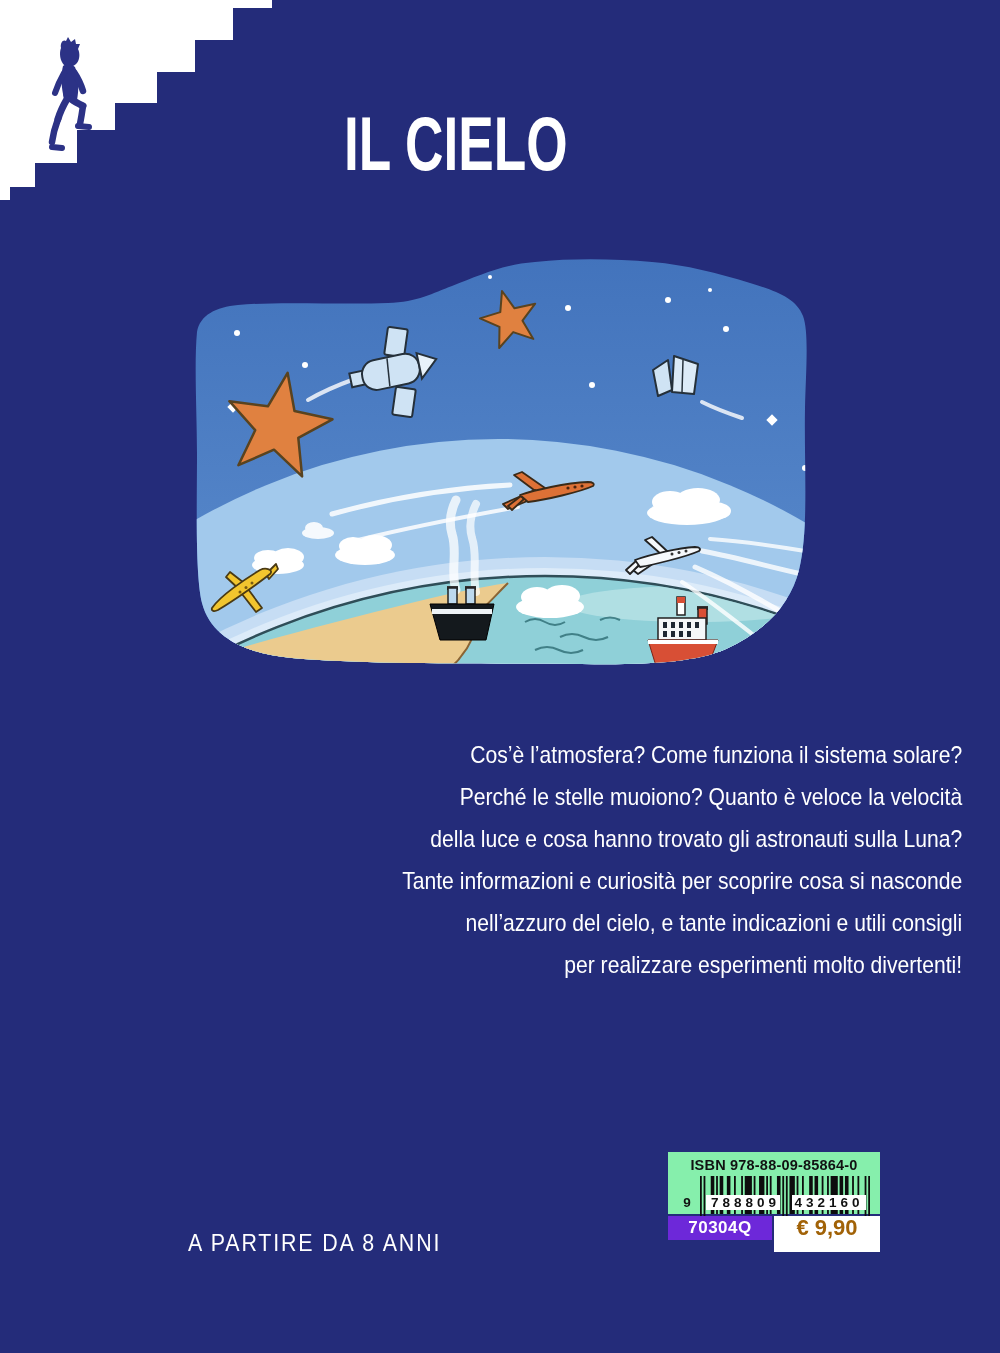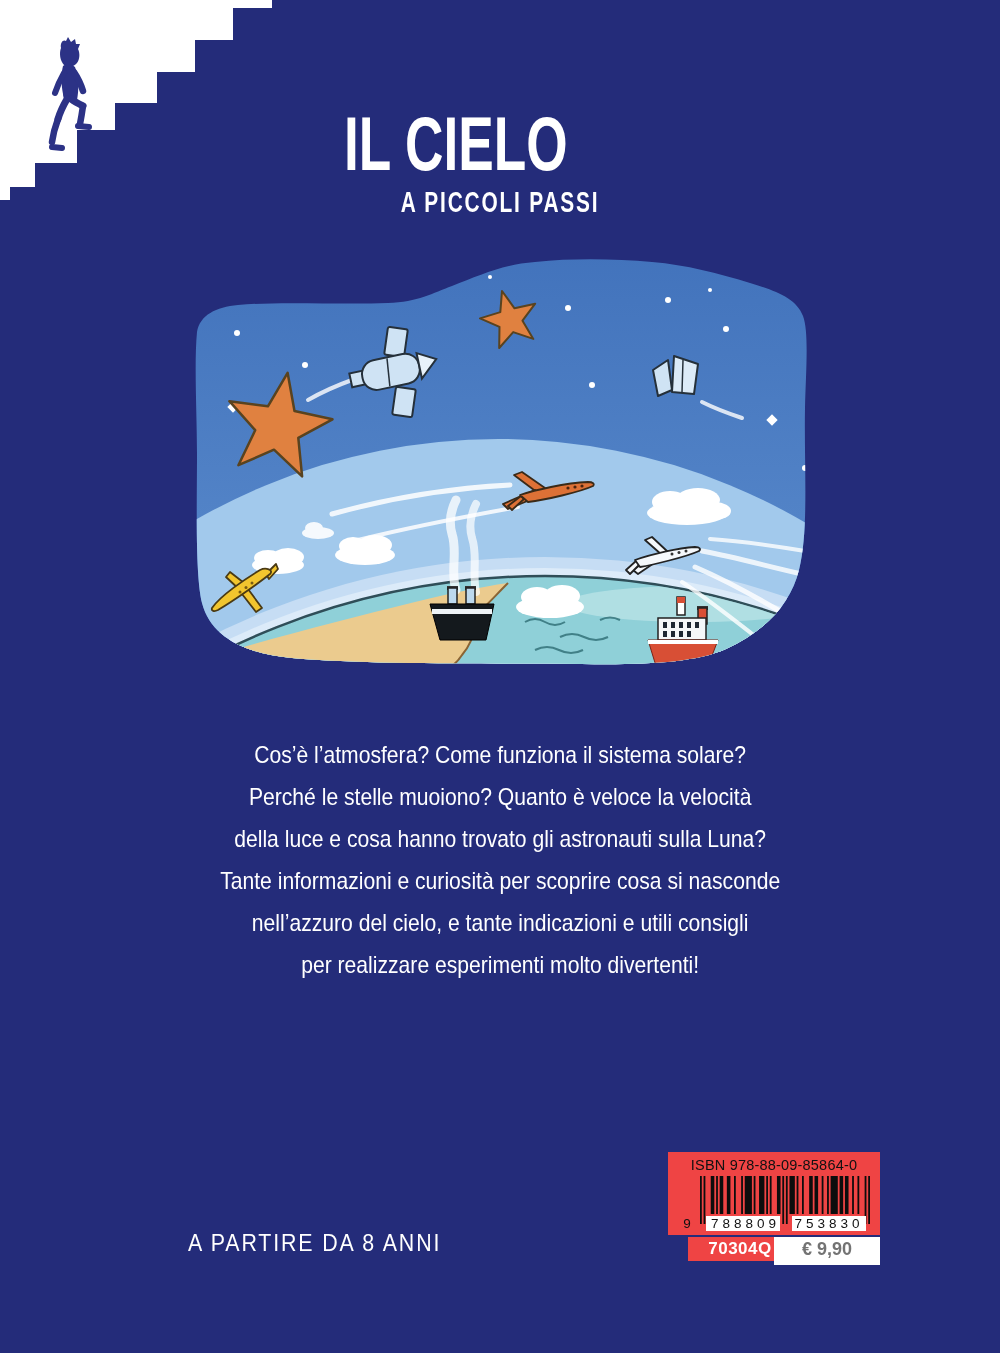--- a/index.html
+++ b/index.html
@@ -17,49 +17,49 @@
     white-space:nowrap;
   }
   .subtitle-wrap{position:absolute;left:0;top:187px;width:1000px;text-align:center;}
   .subtitle-wrap .subtitle{
     display:inline-block;font-size:29px;line-height:30px;font-weight:700;color:#ffffff;
     letter-spacing:2.5px;transform:scaleX(0.72);transform-origin:50% 50%;white-space:nowrap;
   }
   
   .illustration{position:absolute;left:190px;top:252px;}
   
-  .blurb{position:absolute;left:0;top:734px;width:1000px;text-align:center;}
+  .blurb{position:absolute;left:0;top:734px;width:1000px;text-align:right;}
   .blurb-inner{display:inline-block;transform:scaleX(0.88);transform-origin:50% 50%;}
   .blurb-inner p{margin:0;font-size:24px;line-height:42px;color:#ffffff;white-space:nowrap;}
   
   .age-note{position:absolute;left:140px;top:1231px;margin-left:48px;}
   .age-note span{
     display:inline-block;font-size:23px;line-height:24px;color:#ffffff;letter-spacing:2px;
     transform:scaleX(0.93);transform-origin:0 50%;white-space:nowrap;
   }
   
   .sales{position:absolute;left:668px;top:1152px;width:212px;}
-  .barcode-box{position:relative;width:212px;height:83px;background:#ef4444;}
+  .barcode-box{position:relative;width:212px;height:62px;background:#86efac;font-weight:bold;}
   .isbn-line{
     position:absolute;top:5px;left:0;width:100%;text-align:center;
     font-size:14.5px;color:#111;letter-spacing:0.2px;white-space:nowrap;
   }
   .bars-svg{position:absolute;left:8px;top:24px;}
   .digits-row{position:absolute;left:8px;bottom:3px;width:196px;height:16px;font-size:13.5px;color:#111;}
   .digits-row .lead{position:absolute;left:2px;top:0;width:18px;text-align:center;}
   .digits-row .g1{position:absolute;left:30px;top:0;width:74px;text-align:right;letter-spacing:4px;background:#fff;}
   .digits-row .g2{position:absolute;left:116px;top:0;width:74px;text-align:center;letter-spacing:4px;background:#fff;}
   .code-row{position:relative;margin-top:2px;width:212px;height:24px;}
   .code-black{
-    position:absolute;left:0;top:0;width:104px;height:24px;background:#ef4444;
-    color:#ffffff;font-weight:bold;font-size:17px;line-height:24px;text-align:center;letter-spacing:0.5px;margin-left:20px;
+    position:absolute;left:0;top:0;width:104px;height:24px;background:#6d28d9;
+    color:#ffffff;font-weight:bold;font-size:17px;line-height:24px;text-align:center;letter-spacing:0.5px;
   }
   .price-white{
-    position:absolute;left:106px;top:0;width:106px;height:28px;background:#ffffff;
-    color:#737373;font-weight:bold;font-size:18px;line-height:24px;text-align:center;
+    position:absolute;left:106px;top:0;width:106px;height:36px;background:#ffffff;
+    color:#a16207;font-weight:bold;font-size:22px;line-height:24px;text-align:center;
   }
 </style>
 </head>
 <body>
 
 <div class="cover">
 
   <svg class="stairs-logo" width="276" height="205" viewBox="0 0 276 205">
     <path fill="#ffffff" d="M0 0 H272 V8 H233 V40 H195 V72 H157 V103 H115 V130 H77 V163 H35 V187 H10 V200 H0 Z"></path>
     <g fill="#2c3286" stroke="none">
@@ -73,23 +73,20 @@
         <path d="M78 126 L89 127" stroke-width="6"></path>
         <path d="M67 99 C63 106 60 112 58 119" stroke-width="7"></path>
         <path d="M58 119 C55 127 53 135 52 142" stroke-width="6.5"></path>
         <path d="M52 147 L62 148" stroke-width="6"></path>
       </g>
     </g>
   </svg>
 
   <div class="title-wrap">
     <h1>IL CIELO</h1>
-  </div>
-  <div class="subtitle-wrap">
-    <div class="subtitle">A PICCOLI PASSI</div>
   </div>
 
   <svg class="illustration" width="625" height="415" viewBox="0 0 625 415">
     <defs>
       <linearGradient id="spaceGrad" x1="0" y1="0" x2="0" y2="1">
         <stop offset="0" stop-color="#4273bc"></stop>
         <stop offset="1" stop-color="#5b8ccd"></stop>
       </linearGradient>
       <linearGradient id="seaGrad" x1="0" y1="0.75" x2="0" y2="1">
         <stop offset="0" stop-color="#8fd0d8"></stop>
@@ -317,21 +314,21 @@
           <rect x="163.58" y="0" width="3.58" height="38" fill="#0d0d0d"></rect>
           <rect x="168.95" y="0" width="3.58" height="38" fill="#0d0d0d"></rect>
           <rect x="176.11" y="0" width="1.79" height="38" fill="#0d0d0d"></rect>
           <rect x="181.47" y="0" width="1.79" height="38" fill="#0d0d0d"></rect>
           <rect x="188.63" y="0" width="1.79" height="48" fill="#0d0d0d"></rect>
           <rect x="192.21" y="0" width="1.79" height="48" fill="#0d0d0d"></rect>
         </svg>
       <div class="digits-row">
         <span class="lead">9</span>
         <span class="g1">788809</span>
-        <span class="g2">753830</span>
+        <span class="g2">432160</span>
       </div>
     </div>
     <div class="code-row">
       <div class="code-black">
         <span>70304Q</span>
       </div>
       <div class="price-white">
         <span>€ 9,90</span>
       </div>
     </div>

